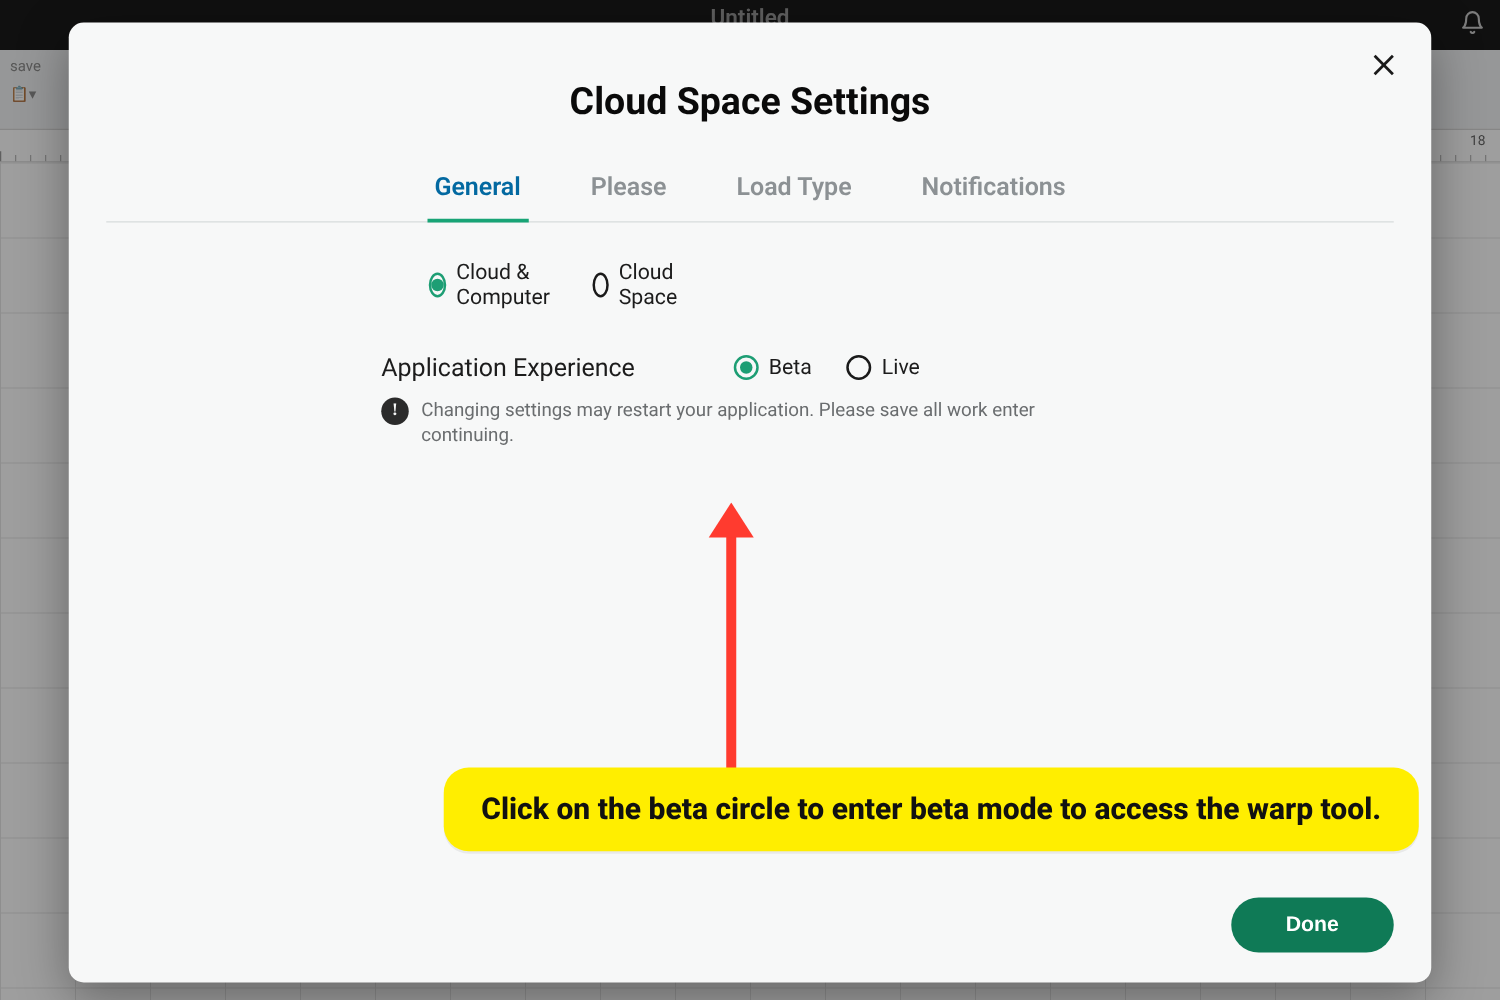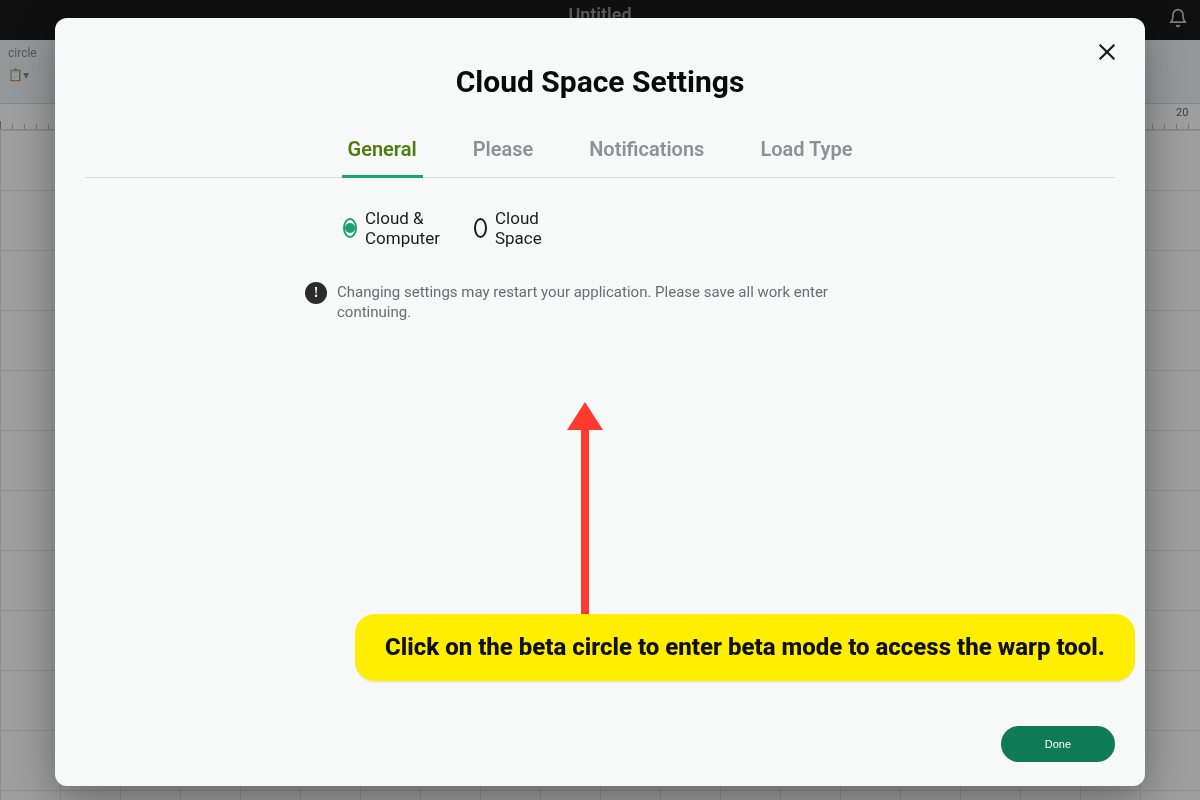--- a/index.html
+++ b/index.html
@@ -77,21 +77,21 @@
     width: calc(100% - 60px);
     border-bottom: 1px solid #d8dbdc;
   }
   .tab {
     padding: 0 6px 14px 6px;
     font-size: 20px; font-weight: 600; color: #8c9194;
     cursor: pointer;
     border-bottom: 3px solid transparent;
     margin-bottom: -1px;
   }
-  .tab.active { color: #4d7c0f; border-bottom-color: #18a476; }
+  .tab.active { color: #0369a1; border-bottom-color: #18a476; }
 
   .form {
     padding: 30px 30px 0 250px;
   }
   .row {
     display: grid;
     grid-template-columns: 230px 1fr;
     align-items: center;
     margin-bottom: 34px;
     gap: 14px;
@@ -122,21 +122,21 @@
   }
   .warning .wicon {
     flex: 0 0 22px; width: 22px; height: 22px; border-radius: 50%;
     background: #2b2b2b; color: #f7f8f8; font-weight: 700; font-size: 14px;
     display:flex; align-items:center; justify-content:center;
     font-family: Georgia, serif;
   }
 
   .done {
     position: absolute; right: 30px; bottom: 24px;
-    background: #0f7a56; color: #fff; font-size: 11px; font-weight: 400;
+    background: #0f7a56; color: #fff; font-size: 17px; font-weight: 700;
     border: none; border-radius: 999px; padding: 12px 44px; cursor: pointer;
   }
 
   
   .arrow {
     position: absolute;
     left: 500px; top: 384px;
     width: 60px; height: 220px;
     pointer-events: none;
   }
@@ -157,21 +157,21 @@
   <span class="bell">
     <svg width="20" height="20" viewBox="0 0 24 24" fill="none" stroke="currentColor" stroke-width="2" stroke-linecap="round" stroke-linejoin="round">
         <path d="M6 8a6 6 0 0 1 12 0c0 7 3 9 3 9H3s3-2 3-9"></path>
         <path d="M10.3 21a1.94 1.94 0 0 0 3.4 0"></path>
       </svg>
   </span>
 </div>
 
 <div class="toolbar2">
   <div class="mini">
-    <span>circle</span>
+    <span>save</span>
   </div>
   <div class="mini" style="margin-top:8px;">
     <span>📋▾</span>
   </div>
 </div>
 
 <div class="ruler">
   <div class="ticks" id="ruler-ticks">
       <div class="tick" style="left: 0px;"></div>
       <div class="tick minor" style="left: 12px;"></div>
@@ -266,61 +266,74 @@
       <div class="tick" style="left: 1080px;"></div>
       <div class="tick minor" style="left: 1092px;"></div>
       <div class="tick minor" style="left: 1104px;"></div>
       <div class="tick minor" style="left: 1116px;"></div>
       <div class="tick minor" style="left: 1128px;"></div>
       <div class="tick" style="left: 1140px;"></div>
       <div class="tick minor" style="left: 1152px;"></div>
       <div class="tick minor" style="left: 1164px;"></div>
       <div class="tick minor" style="left: 1176px;"></div>
       <div class="tick minor" style="left: 1188px;"></div>
-      <div class="num" style="left: 1176px;">20</div>
+      <div class="num" style="left: 1176px;">18</div>
     </div>
 </div>
 
 <div class="canvas"></div>
 
 <div class="overlay">
   <div class="modal">
 
     <div class="close">
       <svg viewBox="0 0 24 24">
           <line x1="4" y1="4" x2="20" y2="20"></line>
           <line x1="20" y1="4" x2="4" y2="20"></line>
         </svg>
     </div>
 
     <h1>Cloud Space Settings</h1>
 
     <div class="tabs">
       <div class="tab active">General</div>
       <div class="tab">Please</div>
+      <div class="tab">Load Type</div>
       <div class="tab">Notifications</div>
-      <div class="tab">Load Type</div>
     </div>
 
     <div class="form">
 
 
       <div class="row">
         <div class="radios">
           <span class="radio">
             <span class="rc sel"></span>
             <span class="rlabel">Cloud &amp; Computer</span>
           </span>
           <span class="radio">
             <span class="rc"></span>
             <span class="rlabel">Cloud Space</span>
           </span>
         </div>
       </div>
 
+      <div class="row tight">
+        <div class="label">Application Experience</div>
+        <div class="radios">
+          <span class="radio">
+            <span class="rc sel"></span>
+            <span class="rlabel">Beta</span>
+          </span>
+          <span class="radio">
+            <span class="rc"></span>
+            <span class="rlabel">Live</span>
+          </span>
+        </div>
+      </div>
 
       <div class="warning">
         <span class="wicon">!</span>
         <span>Changing settings may restart your application. Please save all work enter continuing.</span>
       </div>
 
     </div>
 
     <button class="done">Done</button>
 

